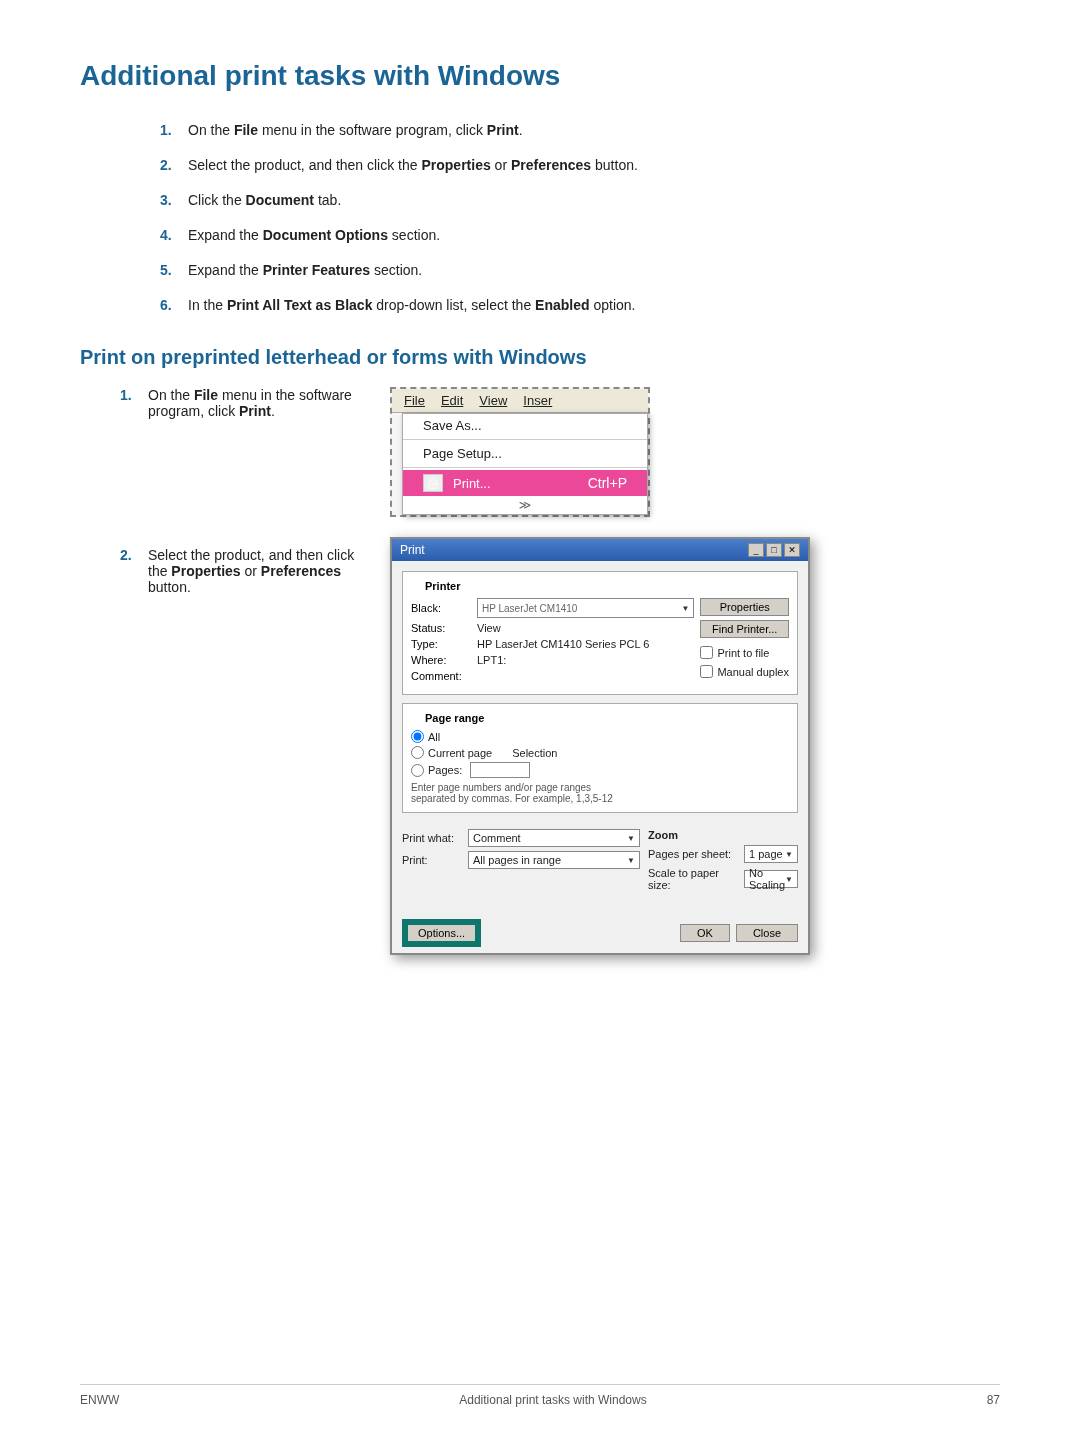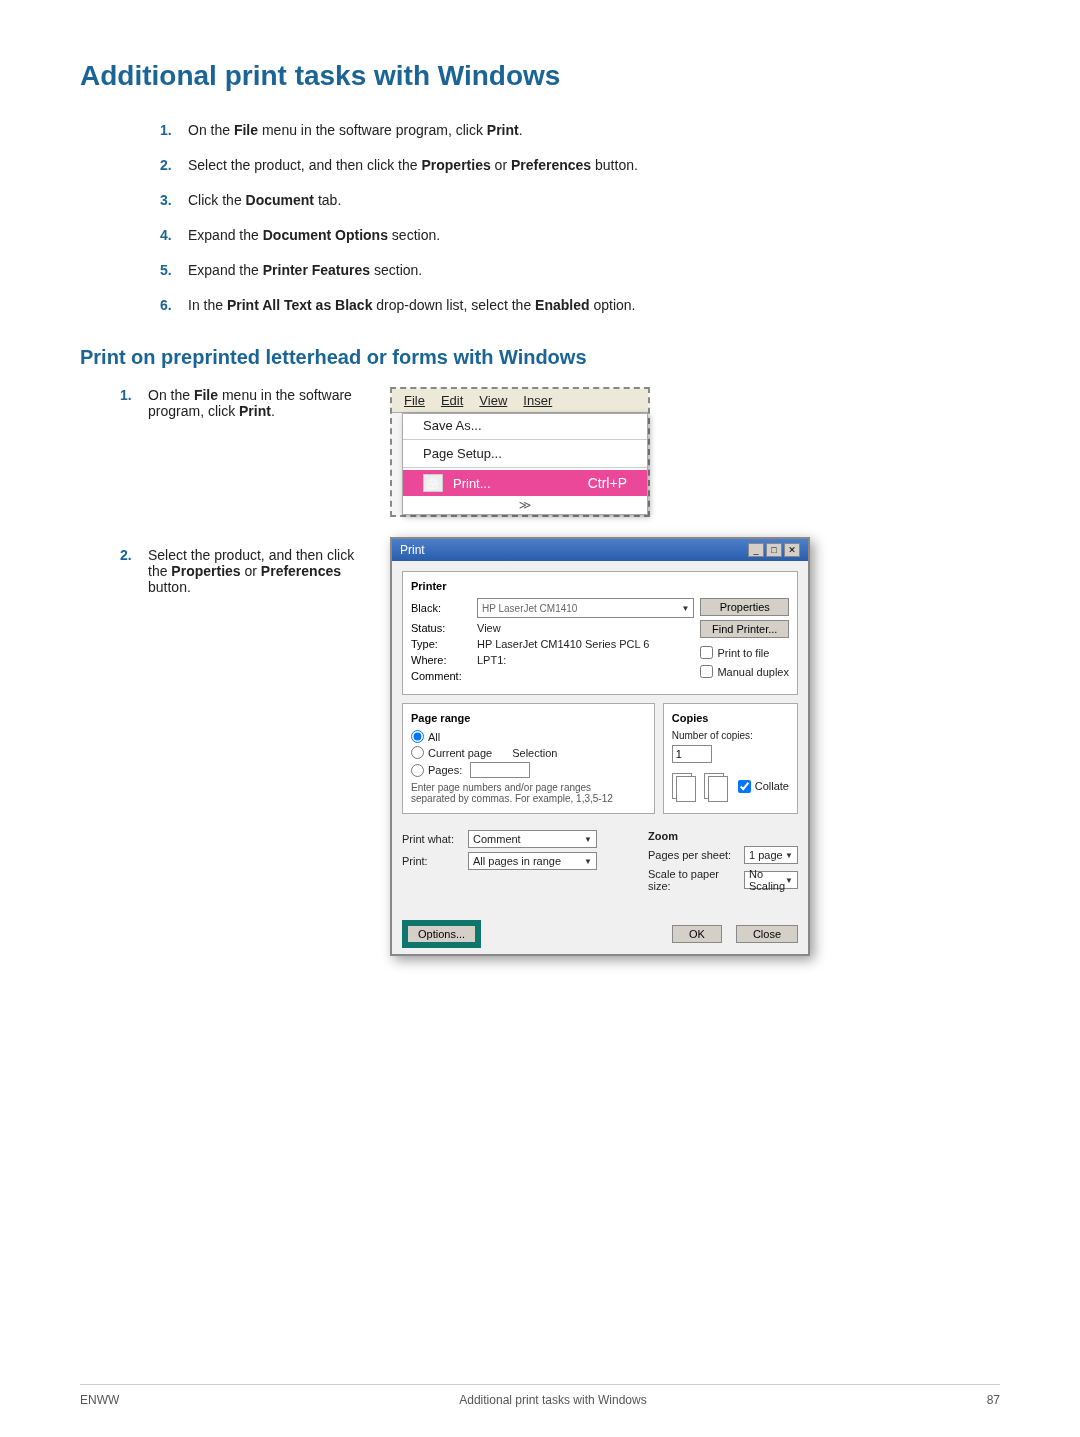--- a/index.html
+++ b/index.html
@@ -195,20 +195,21 @@
       background: white;
       padding: 8px;
       margin-bottom: 8px;
     }
 
     .dialog-section-title {
       font-size: 11px;
       font-weight: bold;
       color: #000;
       margin-bottom: 6px;
+      margin-left: 14px;
     }
 
     .printer-row {
       display: flex;
       align-items: center;
       margin-bottom: 4px;
       gap: 6px;
     }
 
     .printer-label {
@@ -314,21 +315,20 @@
       height: 26px;
       background: #fff;
       border: 1px solid #888;
       font-size: 9px;
       text-align: center;
       line-height: 26px;
     }
 
     .zoom-section {
       font-size: 11px;
-      margin-left: 43px;
     }
 
     .zoom-row {
       display: flex;
       align-items: center;
       gap: 6px;
       margin-bottom: 4px;
     }
 
     .zoom-label {
@@ -373,21 +373,20 @@
     }
 
     .ok-btn, .close-btn {
       background: #d4d0c8;
       border: 1px solid #888;
       padding: 2px 16px;
       font-size: 11px;
       cursor: pointer;
       min-width: 50px;
       text-align: center;
-      margin-left: 8px;
     }
 
     .print-what-row {
       display: flex;
       align-items: center;
       gap: 6px;
       margin-bottom: 4px;
       font-size: 11px;
     }
 
@@ -571,45 +570,20 @@
               <span style="margin-left:16px;">Selection</span>
             </div>
             <div class="radio-option">
               <input type="radio" name="pagerange" style="">
               <label>Pages:</label>
               <input type="text" class="pages-input" style="margin-left: 4px; width: 60px;">
             </div>
             <div class="hint-text">Enter page numbers and/or page ranges<br>separated by commas. For example, 1,3,5-12</div>
           </div>
 
-          <div class="dialog-section copies-section" style="flex:0 0 130px;">
-            <div class="dialog-section-title">Copies</div>
-            <div class="copies-row">
-              <span style="font-size:10px;">Number of copies:</span>
-            </div>
-            <div class="copies-row">
-              <input type="number" class="num-input" value="1" style="">
-            </div>
-            <div style="display:flex; align-items:center; gap:6px; margin-top:6px;">
-              <div class="collate-preview">
-                <div style="position:relative; width:28px; height:32px;">
-                  <div class="page-icon" style="position:absolute; top:0; left:0; width:20px; height:26px; background:#fff; border:1px solid #888; font-size:9px; text-align:center; line-height:26px;">3</div>
-                  <div class="page-icon" style="position:absolute; top:3px; left:4px; width:20px; height:26px; background:#fff; border:1px solid #888; font-size:9px; text-align:center; line-height:26px;"></div>
-                </div>
-                <div style="position:relative; width:28px; height:32px;">
-                  <div class="page-icon" style="position:absolute; top:0; left:0; width:20px; height:26px; background:#fff; border:1px solid #888; font-size:9px; text-align:center; line-height:26px;">3</div>
-                  <div class="page-icon" style="position:absolute; top:3px; left:4px; width:20px; height:26px; background:#fff; border:1px solid #888; font-size:9px; text-align:center; line-height:26px;"></div>
-                </div>
-              </div>
-              <div class="checkbox-row">
-                <input type="checkbox" checked="" style="">
-                <label>Collate</label>
-              </div>
-            </div>
-          </div>
         </div>
 
         <div style="display:flex; gap:8px; margin-bottom:8px;">
           <div style="flex:1;">
             <div class="print-what-row">
               <span class="print-what-label">Print what:</span>
               <div class="print-what-dropdown">
                 <span>Comment</span>
                 <span class="dropdown-arrow">▼</span>
               </div>

